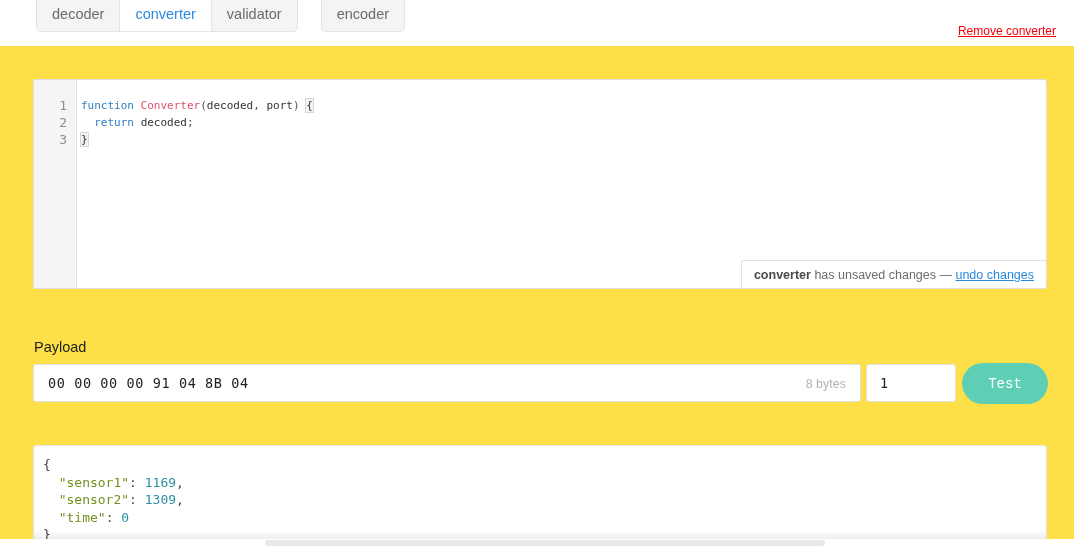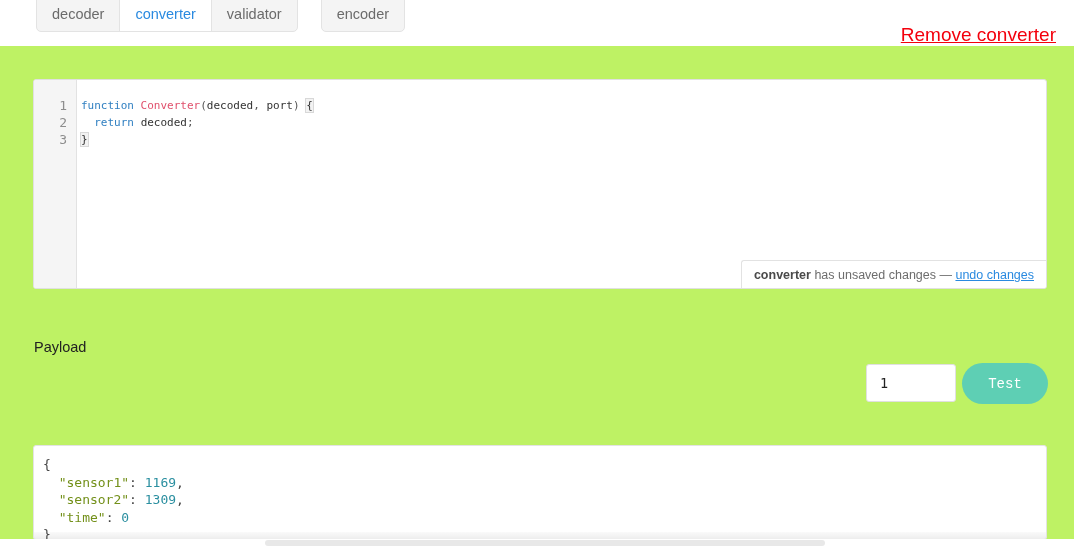--- a/index.html
+++ b/index.html
@@ -9,21 +9,21 @@
     overflow: hidden;
     background: #ffffff;
     font-family: "Liberation Sans", sans-serif;
     color: #333333;
   }
 
   #page {
     position: relative;
     width: 1074px;
     height: 547px;
-    background: #bef264;
+    background: #fde047;
     overflow: hidden;
   }
 
   
   .tabbar {
     position: absolute;
     left: 0; top: 0;
     width: 1074px;
     height: 46px;
     display: flex;
@@ -61,21 +61,21 @@
     color: #2a8ae0;
     border-color: #e3e3e3;
     position: relative;
     z-index: 2;
   }
 
   .remove-link {
     position: absolute;
     right: 18px;
     top: 24px;
-    font-size: 19px;
+    font-size: 12px;
     color: #f3000c;
     text-decoration: underline;
     cursor: pointer;
     white-space: nowrap;
   }
 
   
   .editor {
     position: absolute;
     left: 33px; top: 79px;
@@ -282,20 +282,24 @@
     </div>
     <div class="code" id="code-body"><div class="ln-row"><span class="tok-kw">function</span><span class="tok-var"> </span><span class="tok-fn">Converter</span><span class="tok-punc">(</span><span class="tok-var">decoded</span><span class="tok-punc">, </span><span class="tok-var">port</span><span class="tok-punc">)</span><span class="tok-var"> </span><span class="caret-brace">{</span></div><div class="ln-row"><span class="tok-var">  </span><span class="tok-kw">return</span><span class="tok-var"> </span><span class="tok-var">decoded</span><span class="tok-punc">;</span></div><div class="ln-row"><span class="caret-brace">}</span></div></div>
     <div class="unsaved">
       <b>converter</b><span> has unsaved changes — </span><a>undo changes</a>
     </div>
   </div>
 
   <div class="payload-label">Payload</div>
 
   <div class="payload-row">
+    <div class="payload-field">
+      <input type="text" value="00 00 00 00 91 04 8B 04" style="">
+      <span class="bytes">8 bytes</span>
+    </div>
     <div class="port-field">
       <input type="text" value="1" style="">
     </div>
     <button class="test-btn">Test</button>
   </div>
 
   <div class="output">
     <pre id="output-body"><span class="j-punc">{</span>
 <span class="j-punc">  </span><span class="j-key">"sensor1"</span><span class="j-punc">: </span><span class="j-num">1169</span><span class="j-punc">,</span>
 <span class="j-punc">  </span><span class="j-key">"sensor2"</span><span class="j-punc">: </span><span class="j-num">1309</span><span class="j-punc">,</span>

